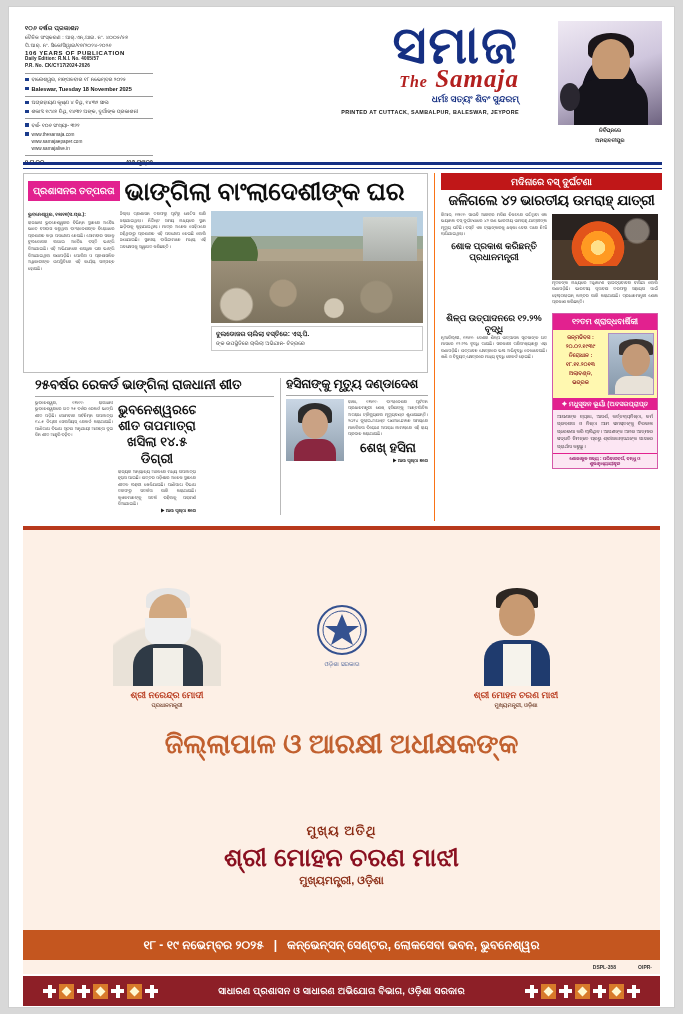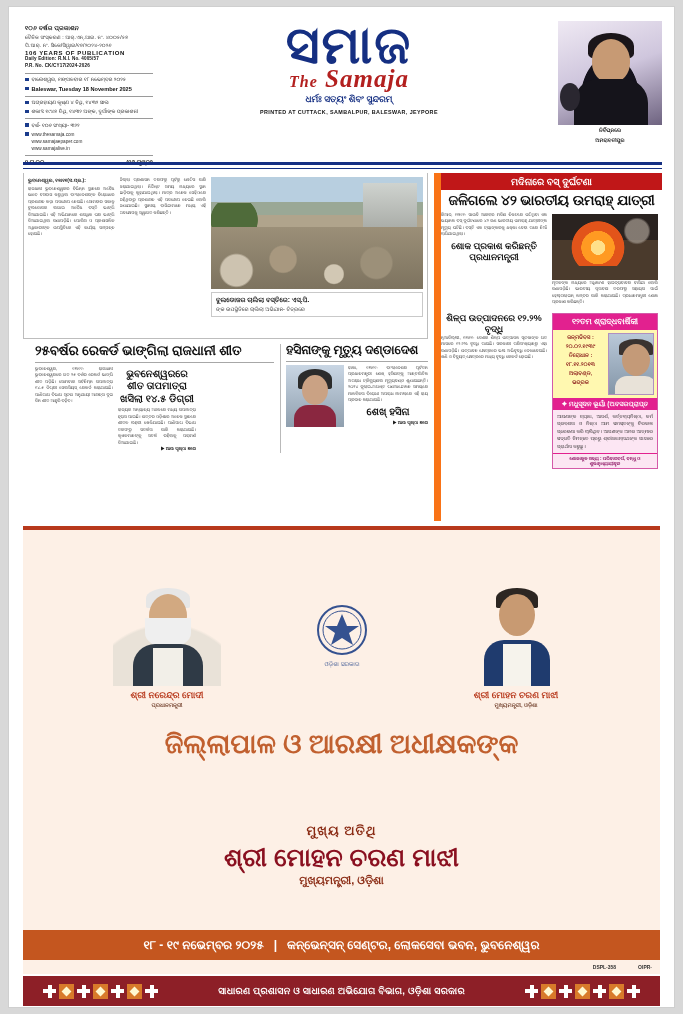--- a/index.html
+++ b/index.html
@@ -25,21 +25,21 @@
   .mh-left .eng-head { font-size: 6px; font-weight: bold; letter-spacing: .65px; color: #111; margin-top: 1.5px; }
   .mh-left .eng-sm { font-size: 4.6px; font-weight: bold; color: #111; line-height: 1.5; letter-spacing: .15px; }
   .rule { border-top: 1px solid #9a9a9a; margin: 2.5px 0; }
   .bullet-row { display: flex; align-items: flex-start; gap: 3px; margin: 1.5px 0; }
   .bsq { width: 3.5px; height: 3.5px; background: #1b3c8c; margin-top: 1.5px; flex: none; }
   .bullet-row .txt { font-size: 5.2px; color: #111; line-height: 1.45; }
   .bullet-row .txt.bold { font-weight: bold; font-size: 5.6px; }
   .web { font-size: 4.7px; color: #333; line-height: 1.55; }
   .price-row { display: flex; justify-content: space-between; font-size: 6px; font-weight: bold; color: #111; margin-top: 3px; }
 
-  .mh-center { position: absolute; left: 170px; top: 14px; width: 340px; text-align: center; }
+  .mh-center { position: absolute; left: 170px; top: 14px; width: 340px; text-align: right; }
   .logo-od {
     font-size: 52px; font-weight: bold; color: #152f82;
     letter-spacing: 2px; line-height: .96;
     font-family: "Liberation Serif", serif;
   }
   .logo-en {
     font-family: "Liberation Serif", serif;
     font-size: 25px; color: #b3201f; font-style: italic; font-weight: bold;
     margin-top: -6px; letter-spacing: 1px;
   }
@@ -74,21 +74,21 @@
   }
   .mh-cap { font-size: 5.4px; font-weight: bold; color: #111; line-height: 1.45; margin-top: 2px; }
 
   .mh-bluerule { position: absolute; left: 14px; right: 12px; bottom: 4px; border-top: 3px solid #152f82; }
   .mh-bluerule2 { position: absolute; left: 14px; right: 12px; bottom: 0; border-top: 1px solid #152f82; }
 
   
   .news { position: relative; padding: 4px 12px 0 14px; height: 352px; }
   .news-grid { display: flex; gap: 6px; height: 100%; }
   .col-main { width: 405px; position: relative; }
-  .col-side { width: 236px; position: relative; border-left: 7px solid #f97316; }
+  .col-side { width: 236px; position: relative; border-left: 1px solid #f97316; padding-left: 6px; }
 
   .lead-head-row { display: flex; align-items: center; gap: 5px; border: 1px solid #bdbdbd; border-bottom: none; padding: 4px 4px 3px 4px; }
   .badge-pink {
     background: #e2218f; color: #fff; font-weight: bold;
     font-size: 9.5px; line-height: 1.2; padding: 4px 5px; text-align: center; flex: none;
   }
   .lead-head { font-size: 25px; font-weight: bold; color: #0d0d0d; letter-spacing: -.3px; line-height: 1.05; }
 
   .lead-body { display: flex; gap: 5px; border: 1px solid #bdbdbd; border-top: none; padding: 4px; height: 166px; }
   .tcol { font-size: 4.3px; line-height: 1.52; color: #1c1c1c; text-align: justify; overflow: hidden; }
@@ -123,21 +123,21 @@
   .lead-cap-s { font-size: 5.4px; color: #222; line-height: 1.35; margin-top: 1px; }
 
   .sub-row { display: flex; gap: 6px; margin-top: 5px; margin-left: 12px; }
   .sub-a { width: 246px; }
   .sub-b { width: 152px; border-left: 1px solid #b9b9b9; padding-left: 5px; }
   .sub-head { font-size: 13.5px; font-weight: bold; color: #0d0d0d; line-height: 1.08; letter-spacing: -.2px; }
   .sub-head.sm { font-size: 12.5px; }
   .hr-thin { border-top: 1px solid #a7a7a7; margin: 3px 0; }
   .sub-cols { display: flex; gap: 5px; margin-top: 3px; }
   .sub-cols .tcol { width: 78px; }
-  .mini-head { font-size: 10px; font-weight: bold; color: #111; text-align: center; line-height: 1.25; margin: 2px 0; }
+  .mini-head { font-size: 13px; font-weight: bold; color: #111; text-align: center; line-height: 1.25; margin: 2px 0; }
   .more-tag { font-size: 4.6px; font-weight: bold; color: #111; text-align: right; }
 
   .hasina-photo {
     width: 58px; height: 62px; float: left; margin: 0 4px 2px 0;
     background: linear-gradient(#c9d6e4, #8f9fae);
     position: relative; overflow: hidden;
   }
   .hasina-photo .h-face { position: absolute; left: 16px; top: 10px; width: 26px; height: 30px; border-radius: 50%; background: #caa284; }
   .hasina-photo .h-hair { position: absolute; left: 12px; top: 4px; width: 34px; height: 20px; border-radius: 50% 50% 10% 10%; background: #2b2b2b; }
   .hasina-photo .h-body { position: absolute; left: 8px; top: 40px; width: 42px; height: 24px; border-radius: 14px 14px 0 0; background: #8a2740; }
@@ -319,20 +319,24 @@
 
     <div class="mh-bluerule"></div>
     <div class="mh-bluerule2"></div>
   </div>
 
   <div class="news">
     <div class="news-grid">
 
       <div class="col-main">
 
+        <div class="lead-head-row">
+          <div class="badge-pink">ପ୍ରଶାସନର ତତ୍ପରତା</div>
+          <div class="lead-head">ଭାଙ୍ଗିଲା ବାଂଲାଦେଶୀଙ୍କ ଘର</div>
+        </div>
 
         <div class="lead-body">
           <div class="tcol w1">
             <span class="kicker">ଭୁବନେଶ୍ୱର, ୧୭ା୧୧(ସ.ପ୍ର.):</span>
             <span>ରାଜଧାନୀ ଭୁବନେଶ୍ୱରର ବିଭିନ୍ନ ସ୍ଥାନରେ ଅବୈଧ ଭାବେ ବସବାସ କରୁଥିବା ବାଂଲାଦେଶୀଙ୍କ ବିରୋଧରେ ପ୍ରଶାସନ କଡ଼ା ପଦକ୍ଷେପ ନେଇଛି। ସୋମବାର ସକାଳୁ ବୁଲଡୋଜର ଲଗାଇ ଅବୈଧ ବସ୍ତି ଭାଙ୍ଗି ଦିଆଯାଇଛି। ଏହି ଅଭିଯାନରେ ଶତାଧିକ ଘର ଭାଙ୍ଗି ଦିଆଯାଇଥିବା ଜଣାପଡ଼ିଛି। ପୋଲିସ ଓ ପ୍ରଶାସନିକ ଅଧିକାରୀଙ୍କ ଉପସ୍ଥିତିରେ ଏହି କାର୍ଯ୍ୟ ସମ୍ପନ୍ନ ହୋଇଛି।</span>
           </div>
           <div class="tcol w2">ଜିଲ୍ଲା ପ୍ରଶାସନ ତରଫରୁ ପୂର୍ବରୁ ନୋଟିସ ଜାରି କରାଯାଇଥିଲା। ନିର୍ଦ୍ଦିଷ୍ଟ ସମୟ ମଧ୍ୟରେ ସ୍ଥାନ ଛାଡ଼ିବାକୁ କୁହାଯାଇଥିଲା। ମାତ୍ର ଅନେକ ସେହିଠାରେ ରହିଥିବାରୁ ପ୍ରଶାସନ ଏହି ପଦକ୍ଷେପ ନେଇଛି ବୋଲି ଜଣାଯାଇଛି। ସ୍ଥାନୀୟ ବାସିନ୍ଦାମାନେ ମଧ୍ୟ ଏହି ପଦକ୍ଷେପକୁ ସ୍ୱାଗତ କରିଛନ୍ତି।</div>
           <div class="lead-photo-wrap">
             <div class="lead-photo">
               <span class="green"></span>

